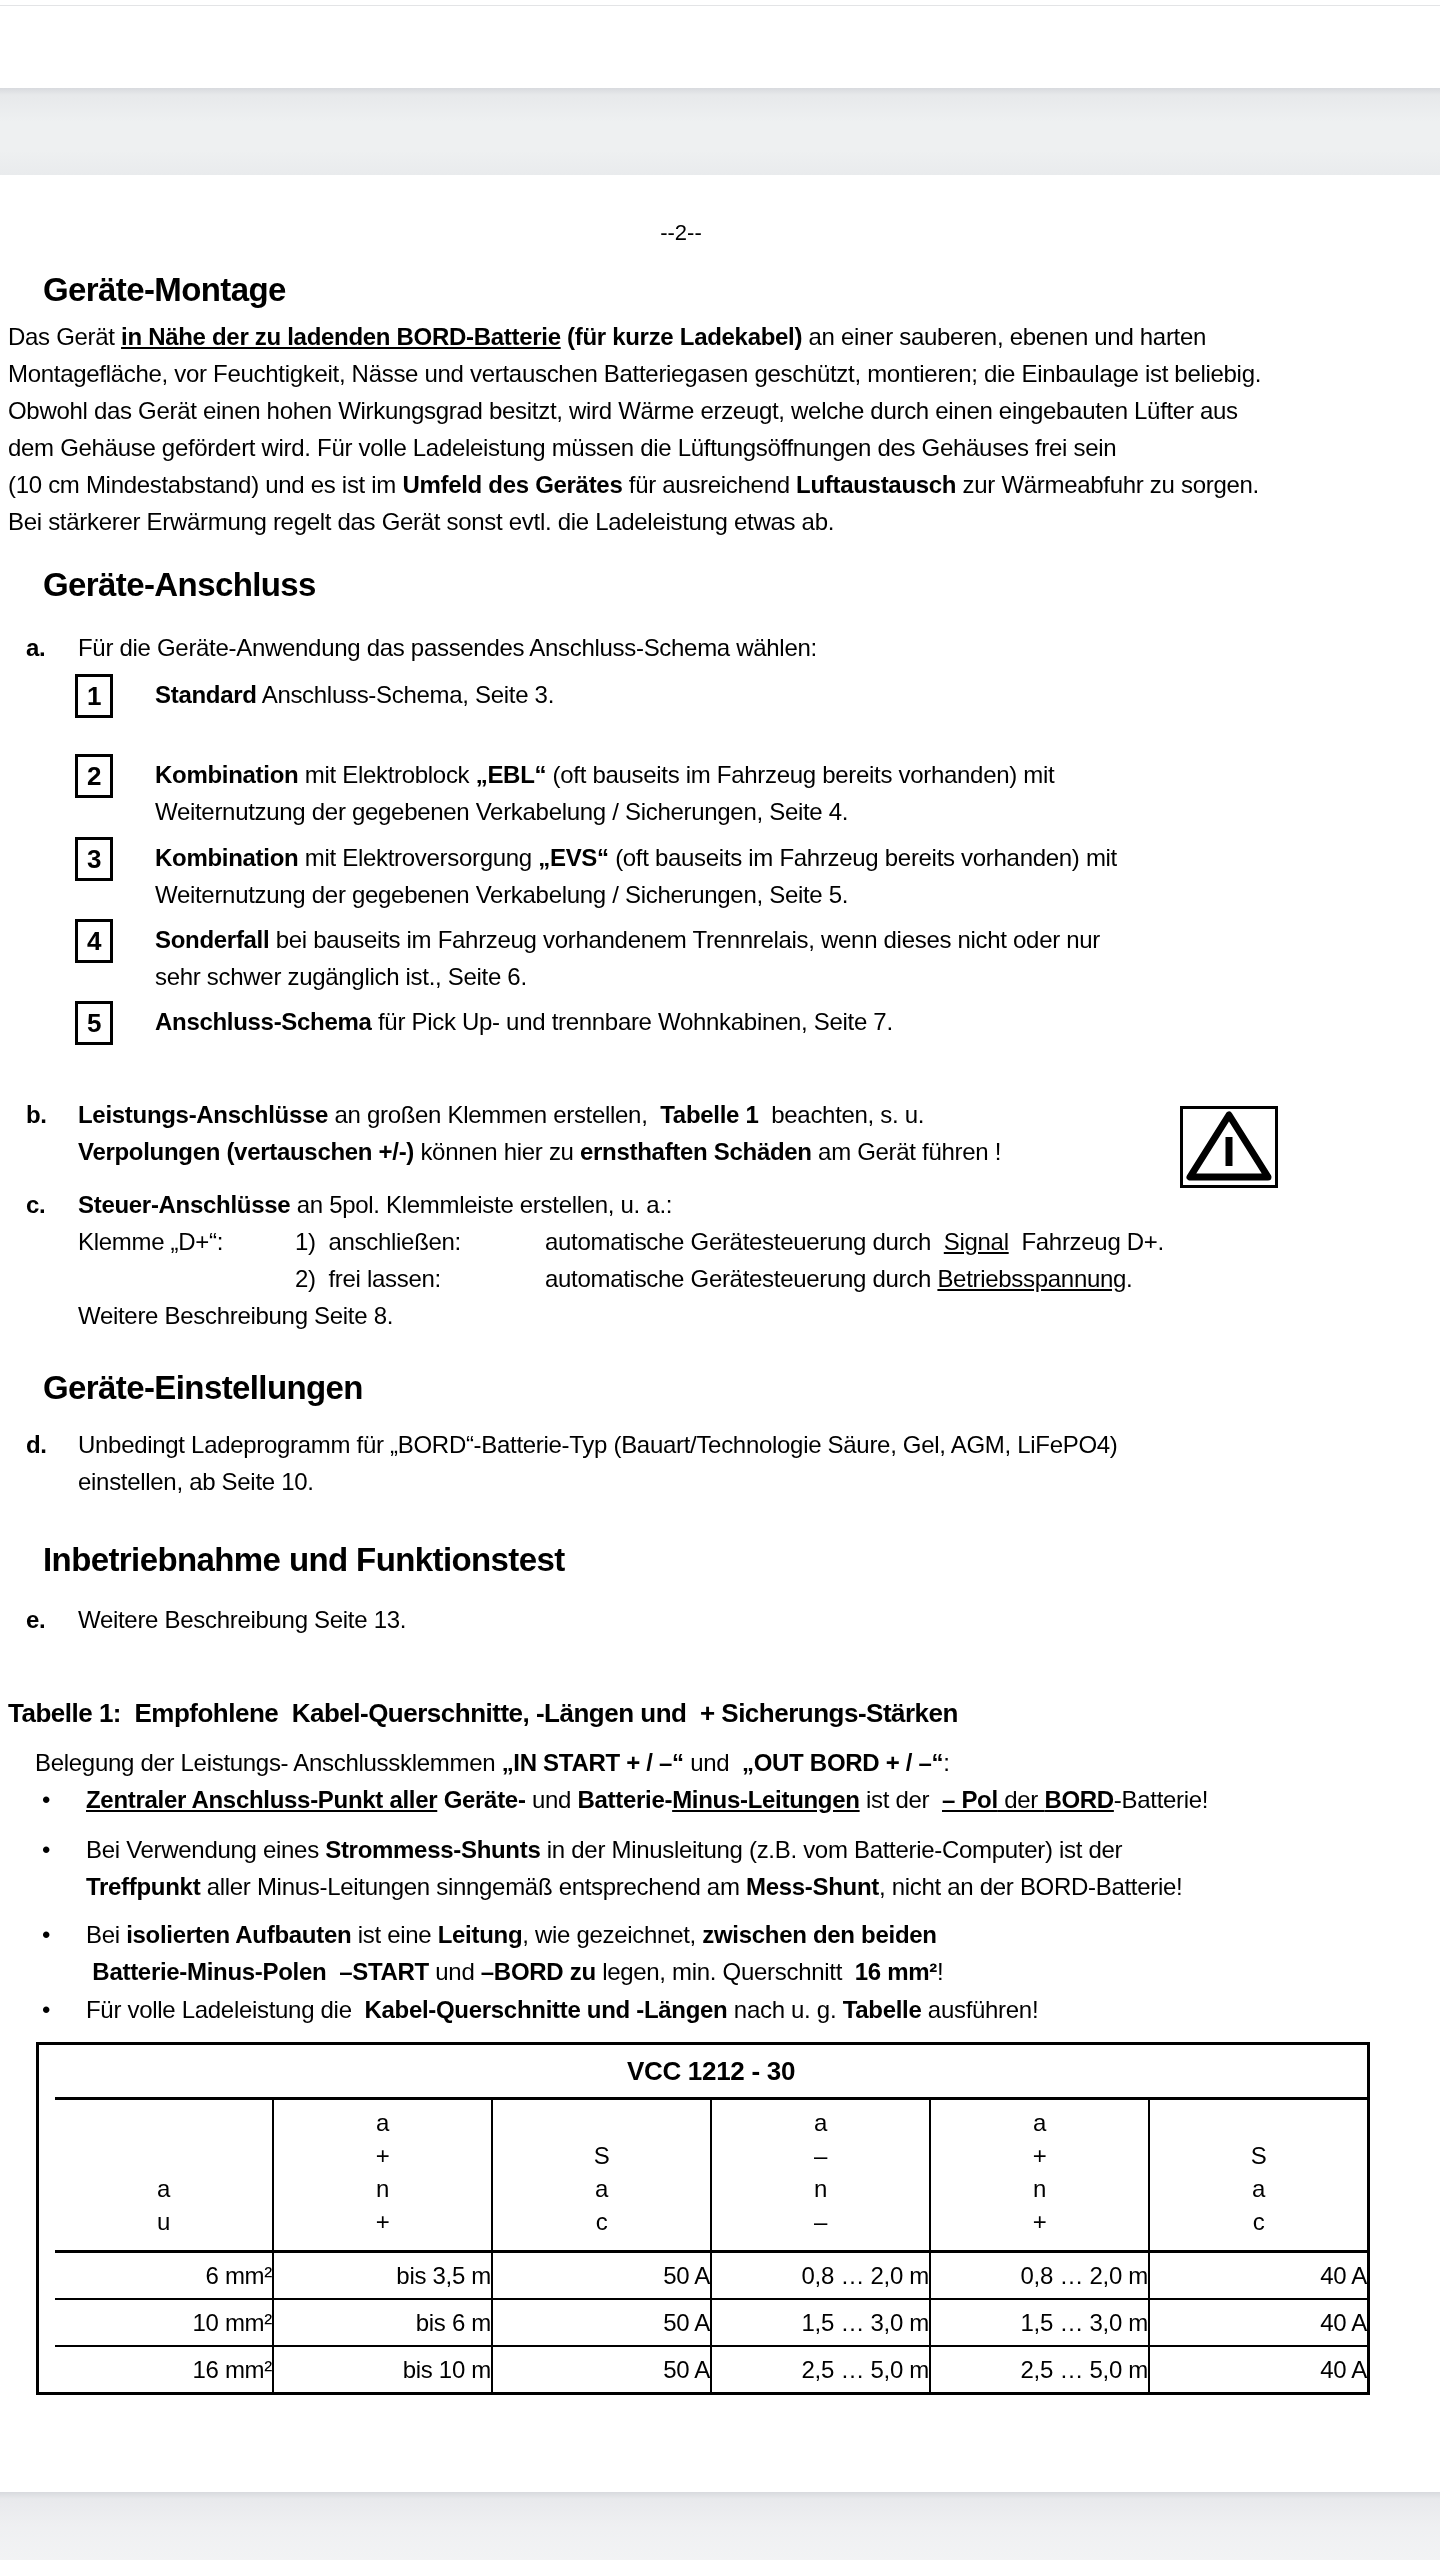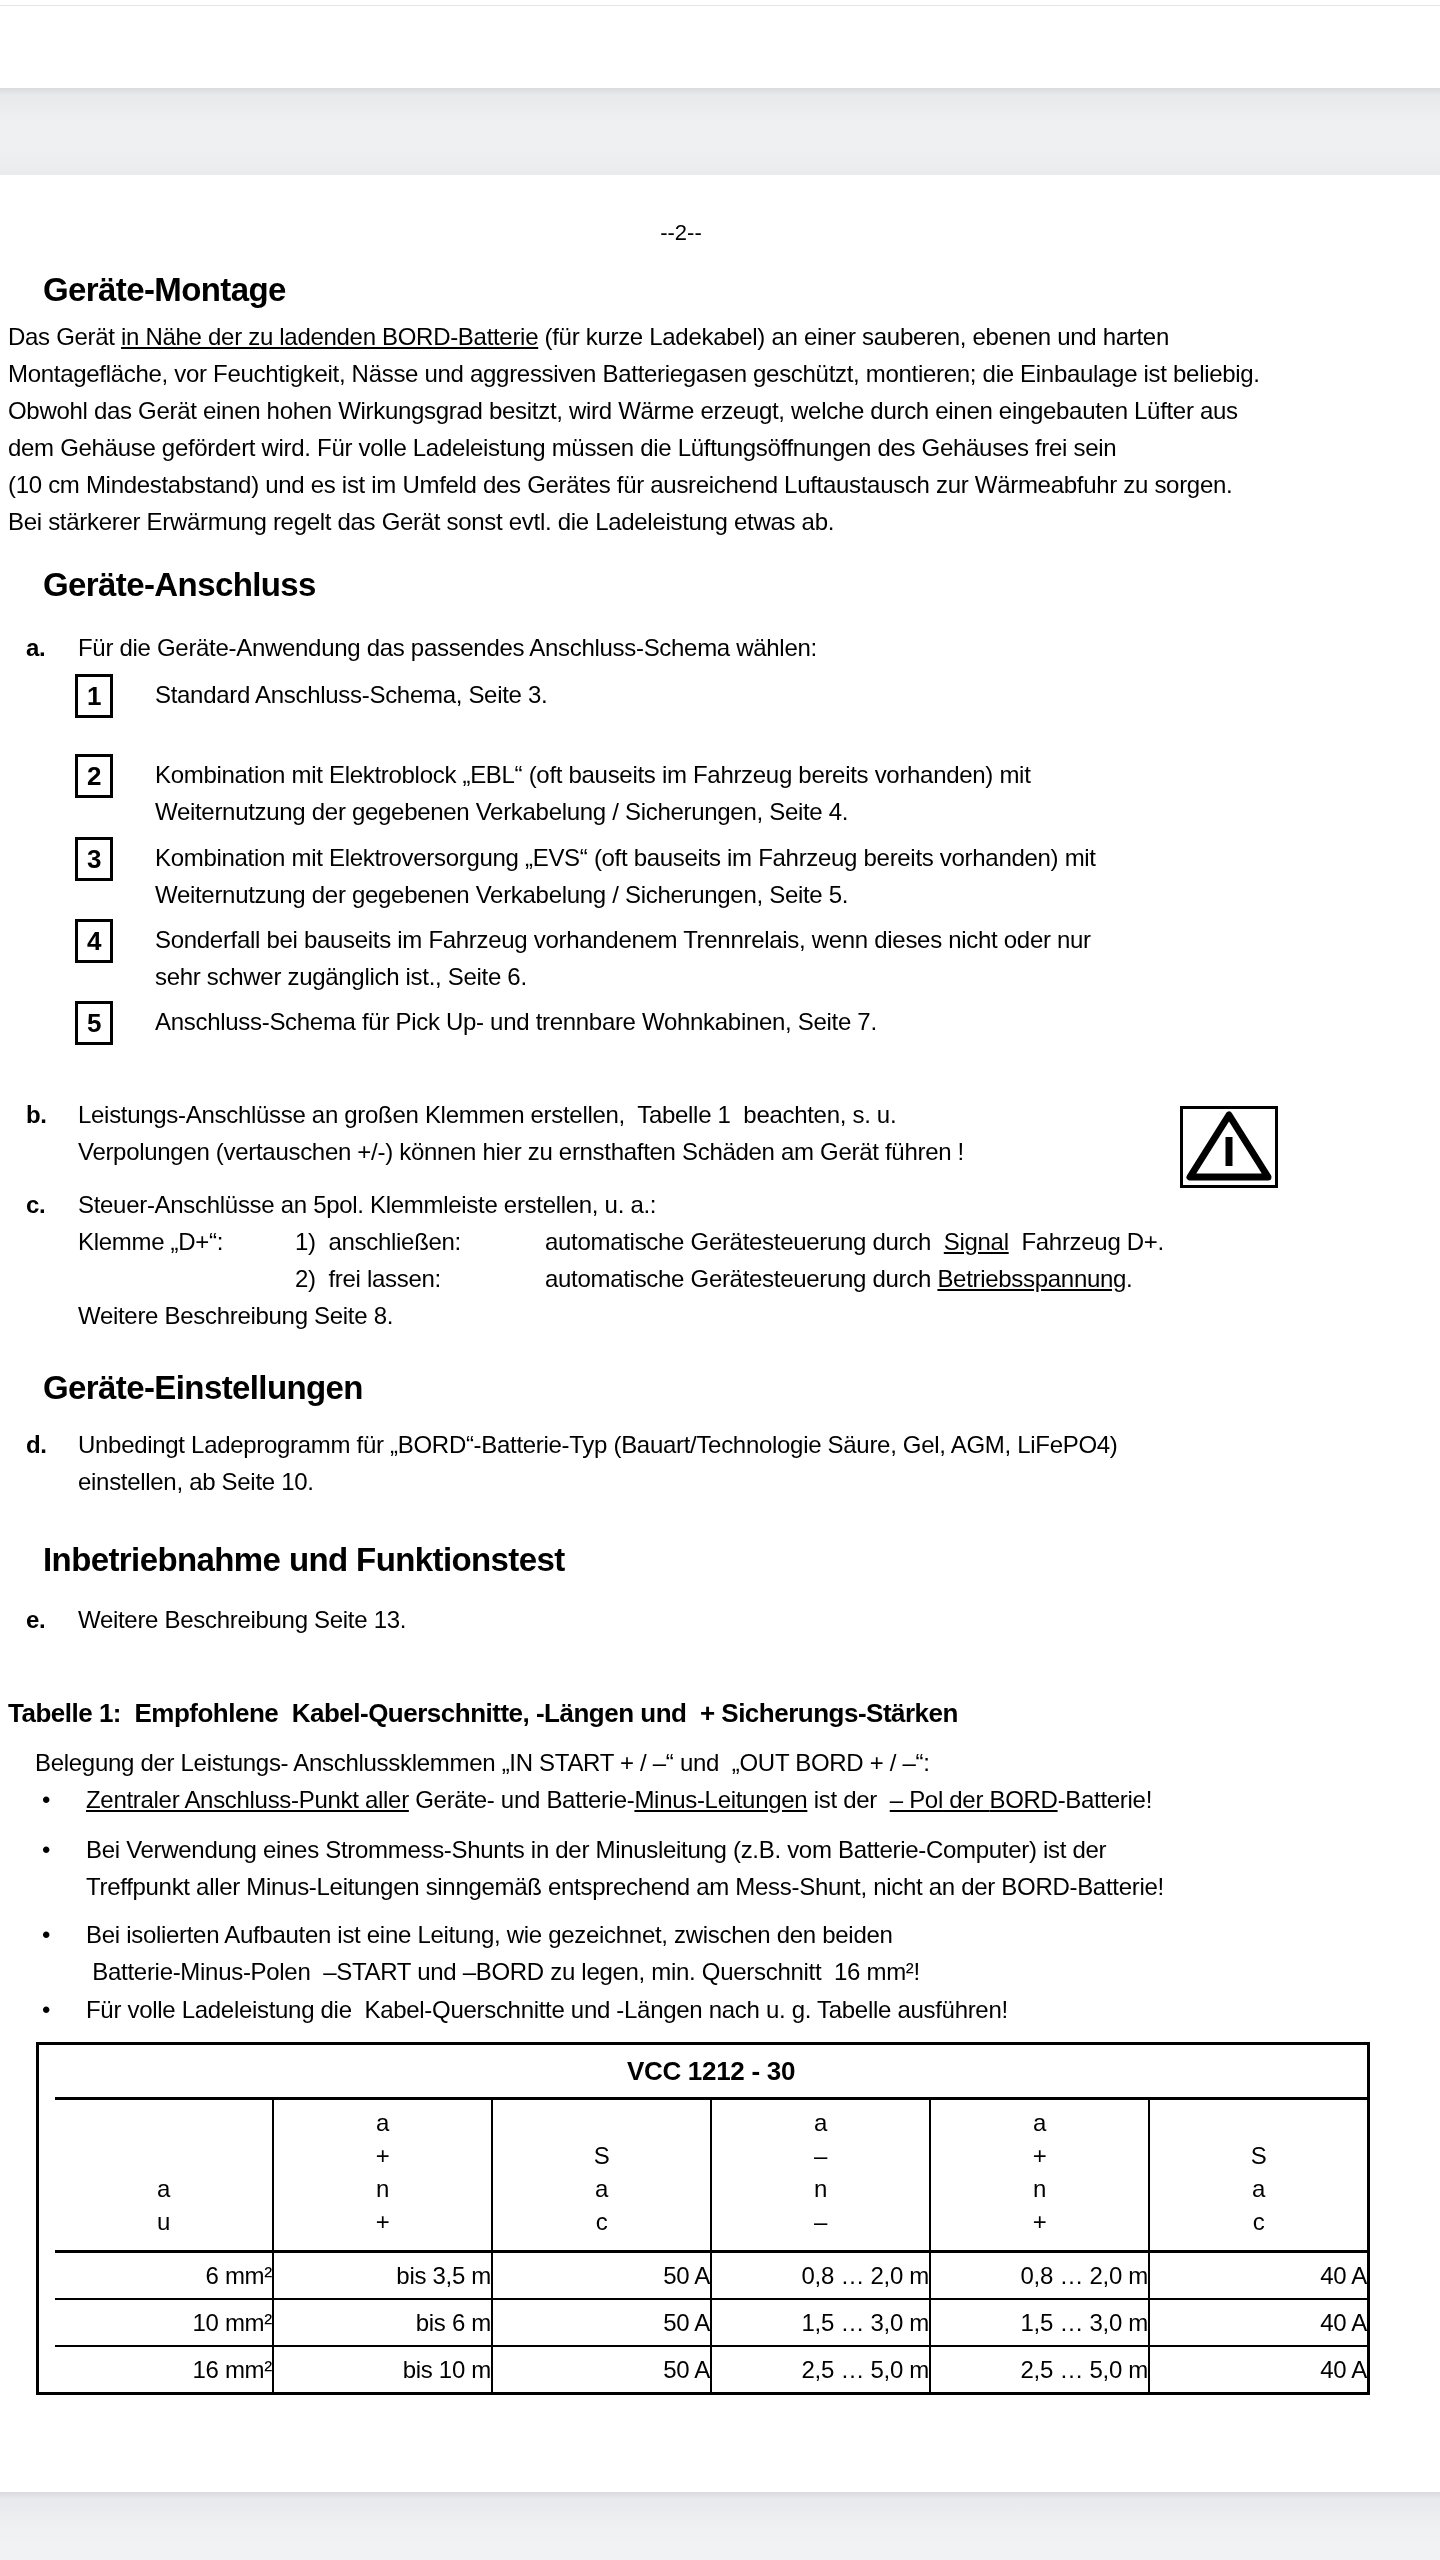--- a/index.html
+++ b/index.html
@@ -8,21 +8,21 @@
   .abs{position:absolute;}
   .sep-line{position:absolute;left:0;width:1440px;height:1px;background:#e3e4e6;}
   .band{position:absolute;left:0;width:1440px;}
   .band-top{top:88px;height:87px;
     background:linear-gradient(180deg,#d8dade 0px,#e7e9eb 7px,#eef0f1 34px,#eef0f1 62px,#e9ebed 87px);}
   .band-bottom{top:2492px;height:68px;
     background:linear-gradient(180deg,#d8dade 0px,#e8e9ec 7px,#eff0f2 36px,#f2f3f4 68px);}
   
   .body-text{font-size:24px;letter-spacing:-0.3px;}
   .rl{line-height:37px;white-space:pre;}
-  .b{font-weight:normal;}
+  .b{font-weight:bold;}
   .u{text-decoration:underline;}
   .t1{display:inline-block;width:217px;}
   .t2{display:inline-block;width:250px;}
   .pageno{top:216px;left:0;width:1362px;text-align:center;font-size:22px;line-height:34px;}
   .h1{left:8px;font-size:33px;font-weight:bold;letter-spacing:-0.6px;line-height:40px;white-space:pre;margin-left:35px;}
   .para{left:8px;}
   
   .lrow{left:8px;}
   .lmark{position:absolute;left:18px;top:0;width:48px;font-weight:bold;font-size:24px;line-height:37px;}
   .ltxt{margin-left:70px;}
@@ -61,21 +61,21 @@
 
   <div class="sep-line" style="top:5px;"></div>
   <div class="band band-top"></div>
   <div class="band band-bottom"></div>
 
   <div class="abs pageno">--2--</div>
 
   <div class="abs h1" style="top:270px;">Geräte-Montage</div>
   <div class="abs para body-text" style="top:318px;">
       <div class="rl"><span>Das Gerät </span><span class="b u">in Nähe der zu ladenden BORD-Batterie</span><span class="b"> (für kurze Ladekabel)</span><span> an einer sauberen, ebenen und harten</span></div>
-      <div class="rl"><span>Montagefläche, vor Feuchtigkeit, Nässe und aggressiven Batteriegasen geschützt, montieren; die Einbaulage ist beliebig.</span></div>
+      <div class="rl"><span>Montagefläche, vor Feuchtigkeit, Nässe und vertauschen Batteriegasen geschützt, montieren; die Einbaulage ist beliebig.</span></div>
     </div>
   <div class="abs para body-text" style="top:392px;">
       <div class="rl"><span>Obwohl das Gerät einen hohen Wirkungsgrad besitzt, wird Wärme erzeugt, welche durch einen eingebauten Lüfter aus</span></div>
       <div class="rl"><span>dem Gehäuse gefördert wird. Für volle Ladeleistung müssen die Lüftungsöffnungen des Gehäuses frei sein</span></div>
       <div class="rl"><span>(10 cm Mindestabstand) und es ist im </span><span class="b">Umfeld des Gerätes</span><span> für ausreichend </span><span class="b">Luftaustausch</span><span> zur Wärmeabfuhr zu sorgen.</span></div>
       <div class="rl"><span>Bei stärkerer Erwärmung regelt das Gerät sonst evtl. die Ladeleistung etwas ab.</span></div>
     </div>
 
   <div class="abs h1" style="top:565px;">Geräte-Anschluss</div>
 

